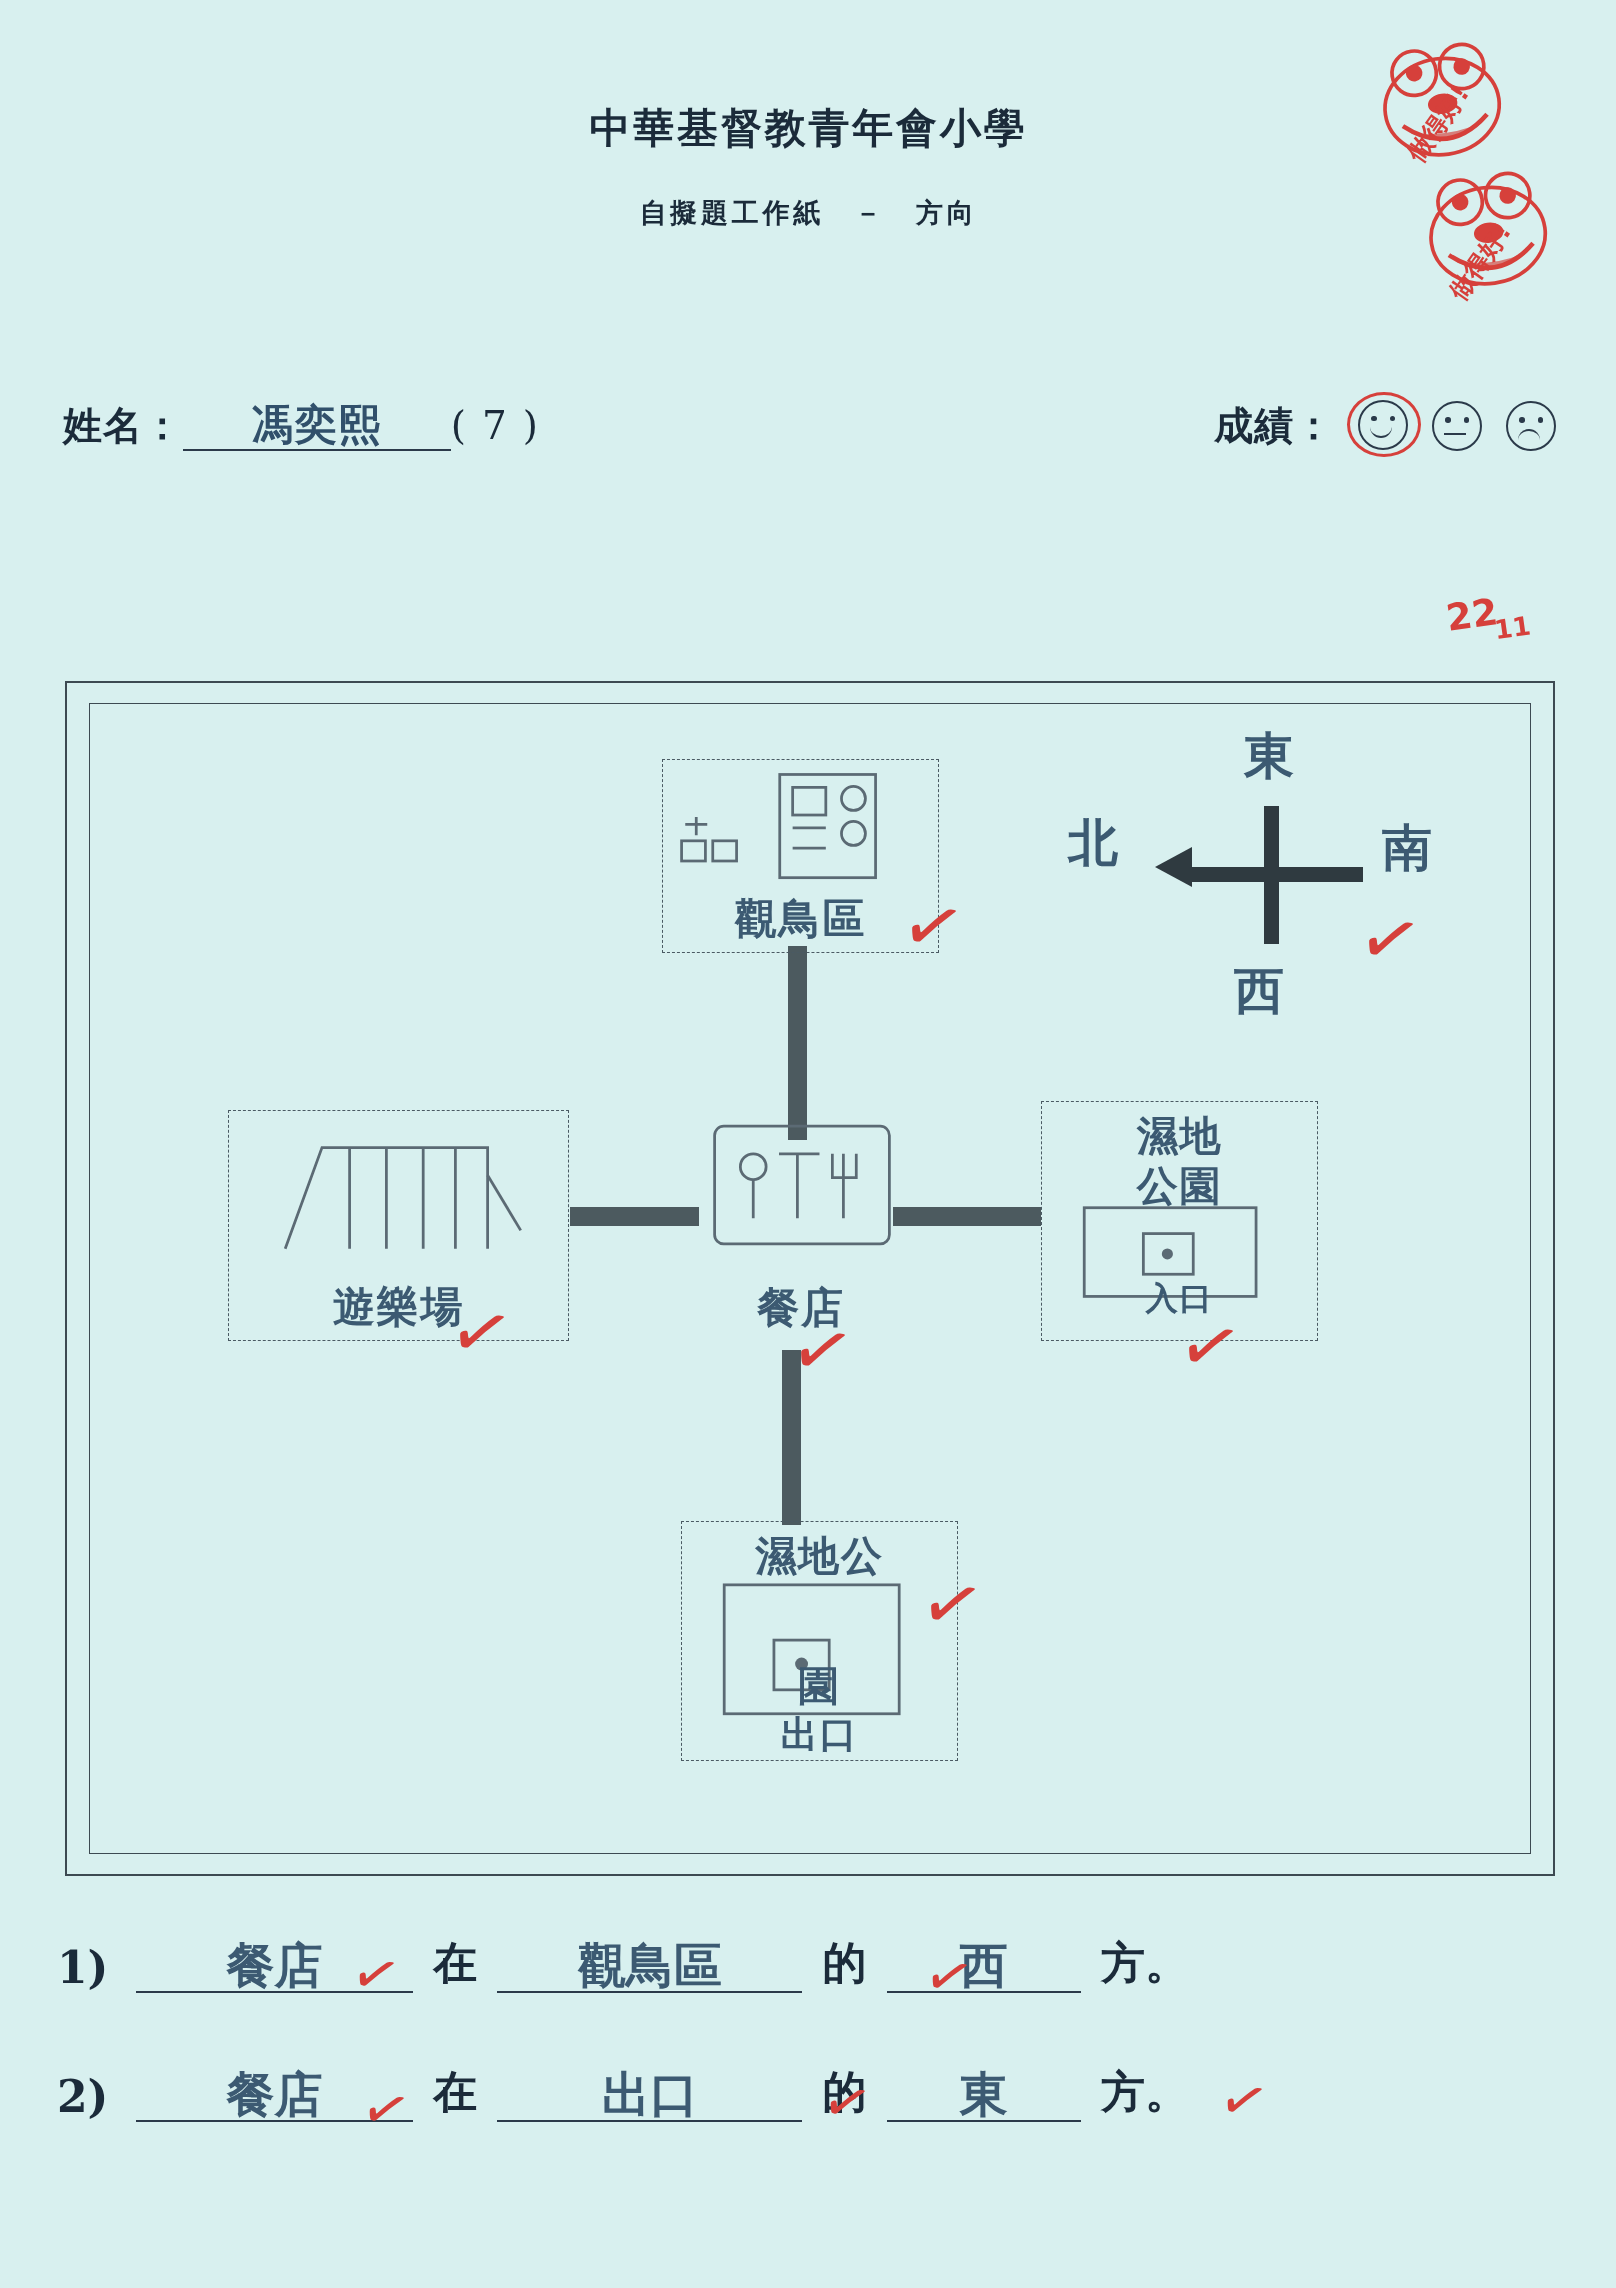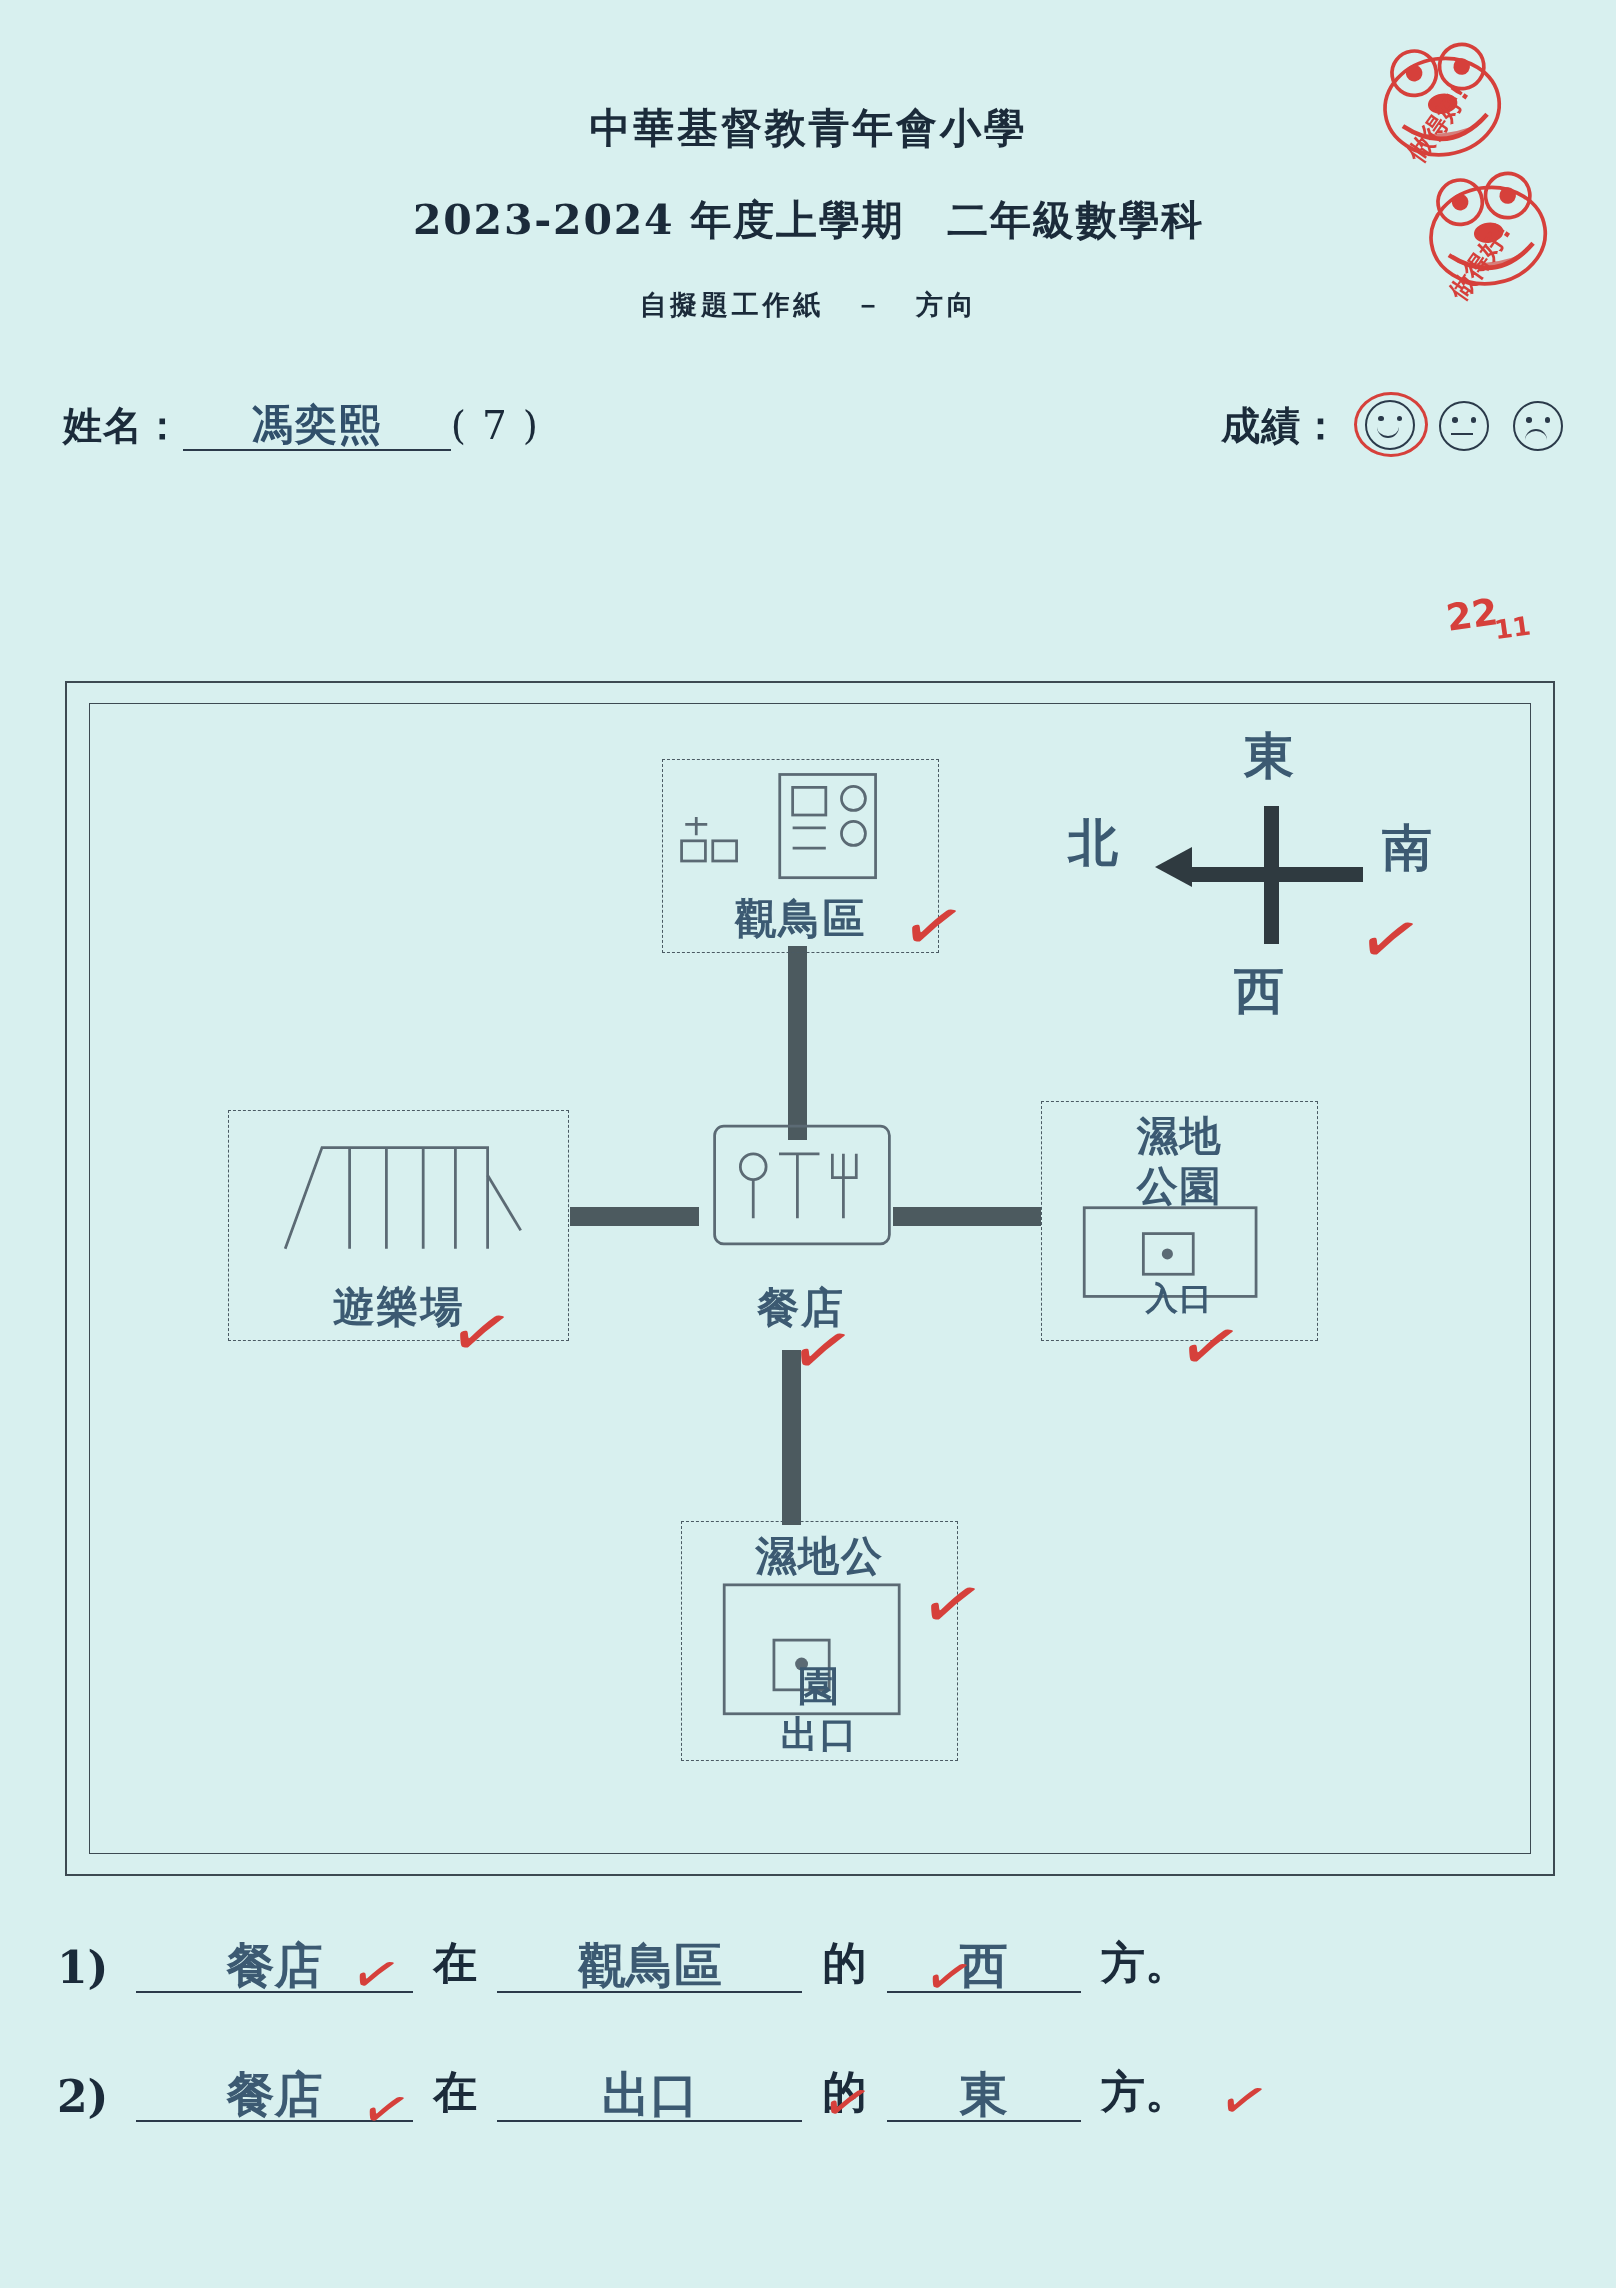--- a/index.html
+++ b/index.html
@@ -73,21 +73,21 @@
     transform: rotate(-55deg);
     white-space: nowrap;
   }
   .stamp-text-1 { top: 88px; left: 129px; }
   .stamp-text-2 { top: 226px; left: 171px; }
 
   
   .info-row {
     position: absolute;
     left: 63px;
-    right: 54px;
+    right: 61px;
     font-family: "DejaVu Serif", serif;
   }
   .row-name { top: 399px; }
   .row-class { top: 498px; }
 
   .label {
     font-size: 39px;
     font-weight: 700;
     letter-spacing: 0.9px;
   }
@@ -366,21 +366,20 @@
       <ellipse cx="86" cy="82" rx="16" ry="11" fill="#d6403b"></ellipse>
       <path d="M40 100 Q86 140 132 100" fill="none" stroke="#d6403b" stroke-width="5"></path>
       <path d="M46 108 Q86 134 126 108 Q86 120 46 108 Z" fill="#d6403b" opacity="0.65"></path>
     </svg>
     <span class="stamp-text stamp-text-1">做得好!</span>
     <span class="stamp-text stamp-text-2">做得好!</span>
   </div>
 
   <div class="header">
     <div class="school-title">中華基督教青年會小學</div>
-    <div class="term-line">2023-2024 年度上學期　二年級數學科</div>
     <div class="worksheet-line">自擬題工作紙　－　方向</div>
   </div>
 
   <div class="info-row row-name">
     <span class="label">姓名：</span><span class="blank-line name-blank hand">馮奕熙</span><span class="paren">( 7 )</span>
 
     <div class="score-area">
       <span class="label">成績：</span>
       <span style="position:relative;display:inline-block;">
         <span class="circle-mark"></span>

